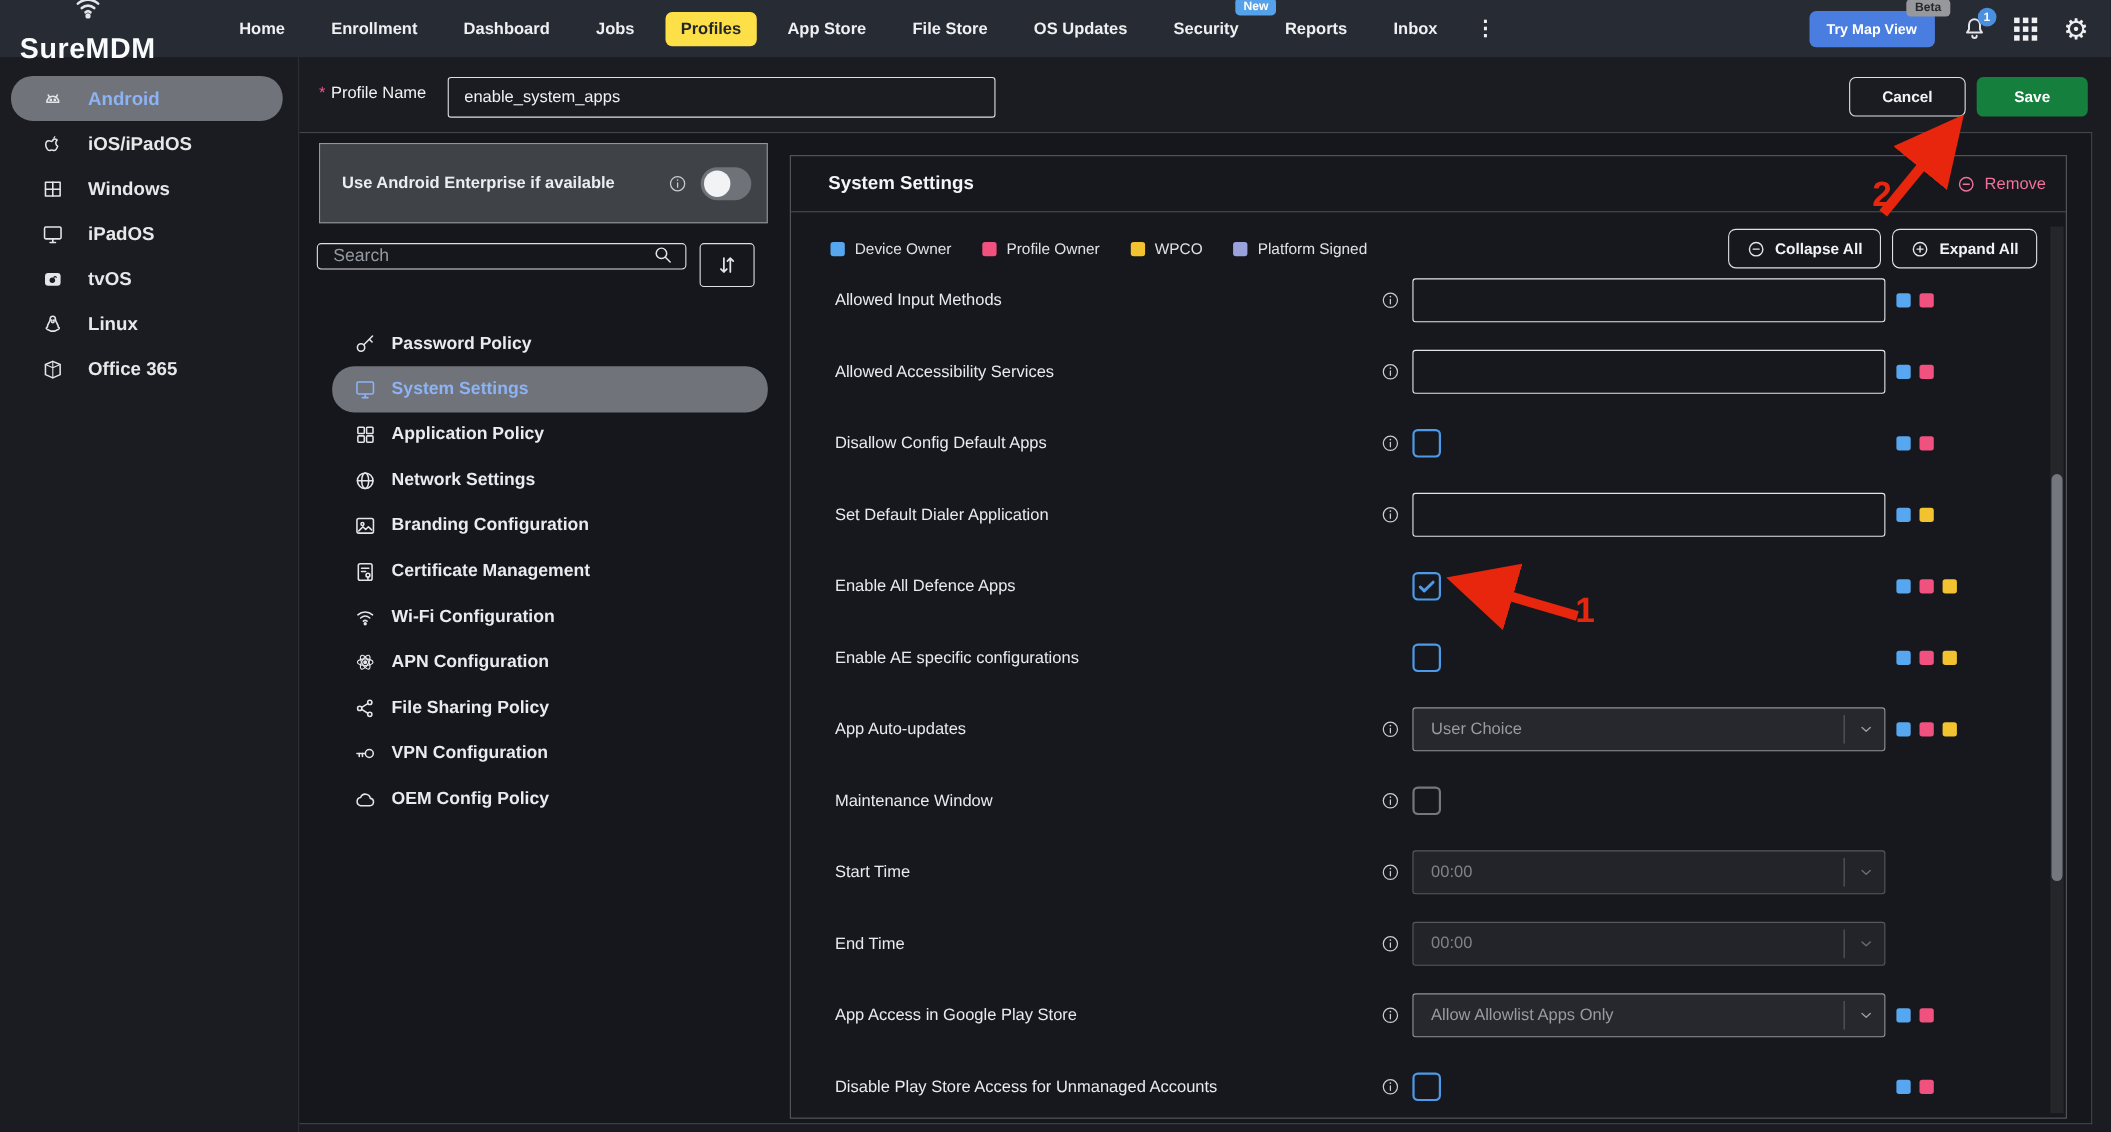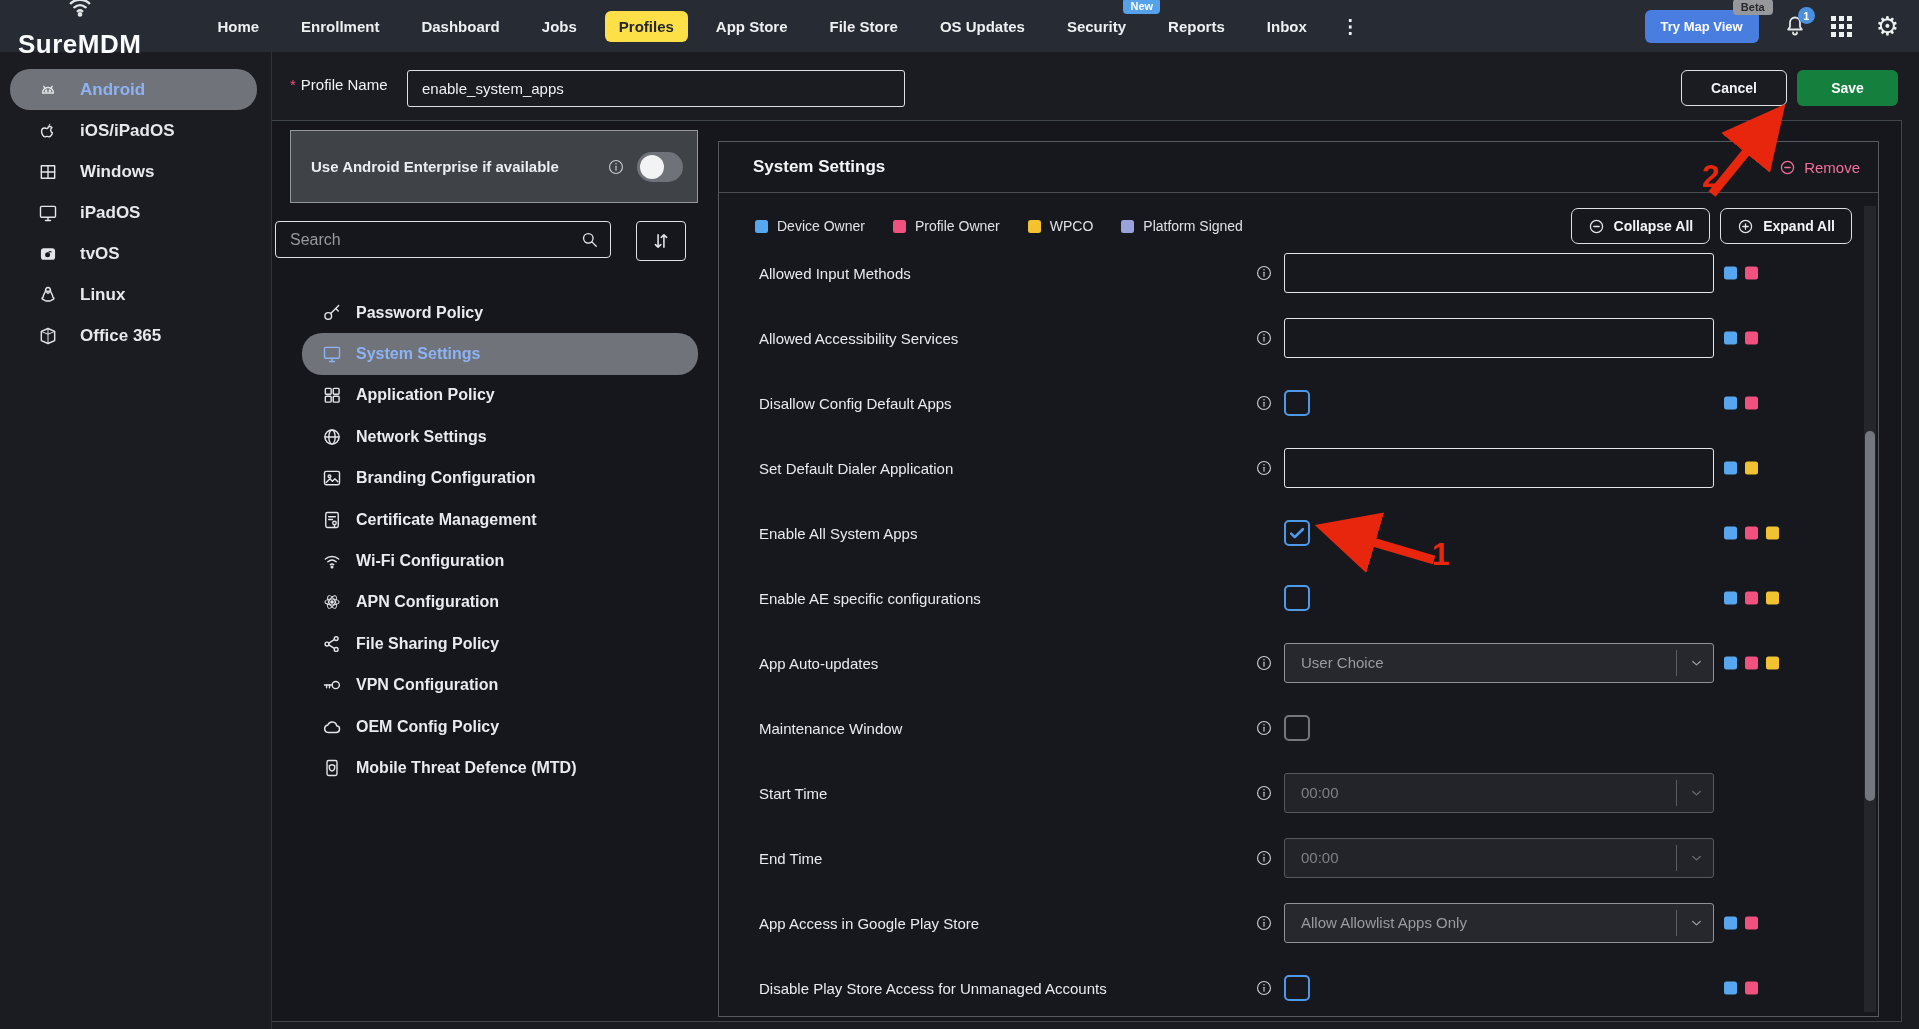--- a/index.html
+++ b/index.html
@@ -55,22 +55,22 @@
   .container { position:absolute; left:272px; top:120px; width:1630px; height:902px;
     background:#16171c; border:1px solid #41454c; border-left:none; }
 
   
   .aebox { position:absolute; left:290px; top:130px; width:408px; height:73px; background:#3f4247;
     border:1px solid #93969b; display:flex; align-items:center; padding:0 14px 0 20px; }
   .aebox .lbl { font-size:15px; font-weight:600; color:#eceef1; }
   .aebox .spacer { flex:1; }
   .toggle { width:46px; height:30px; background:#6f7379; border-radius:15px; position:relative; cursor:pointer; margin-left:12px; }
   .knob { position:absolute; left:3px; top:3px; width:24px; height:24px; background:#f2f3f4; border-radius:50%; }
-  .searchwrap { position:absolute; left:275px; top:221px; width:336px; height:37px;
-    border:1px solid #dfe0e2; border-radius:4px; display:flex; align-items:center; }
+  .searchwrap { position:absolute; left:288px; top:221px; width:336px; height:24px;
+    border:1px solid #dfe0e2; border-radius:4px; display:flex; }
   .searchwrap input { flex:1; background:transparent; border:none; outline:none; color:#eceef1;
     font-size:16px; padding-left:14px; font-family:"Liberation Sans", sans-serif; }
   .searchwrap input::placeholder { color:#9599a0; }
   .search-ic { margin-right:11px; }
   .sortbtn { position:absolute; left:636px; top:221px; width:50px; height:40px; border:1px solid #dfe0e2;
     border-radius:4px; display:flex; align-items:center; justify-content:center; cursor:pointer; }
   .policylist { position:absolute; left:284px; top:292px; width:428px; }
   .pol-item { height:41.4px; display:flex; align-items:center; gap:14px; margin-left:18px; width:396px;
     padding-left:20px; border-radius:20px; font-size:16px; font-weight:bold; color:#e9ebee; cursor:pointer; }
   .pol-item.active { background:#70747a; color:#8db3f5; }
@@ -386,29 +386,20 @@
       <span>VPN Configuration</span>
     </div>
     <div class="pol-item">
       <span class="icon" style="color:#e3e5e8">
         <svg width="20" height="20" viewBox="0 0 24 24" fill="none" stroke="currentColor" stroke-width="1.7" stroke-linecap="round" stroke-linejoin="round">
           <path d="M7 18.5h10a4 4 0 0 0 .6-7.96A5.5 5.5 0 0 0 7 9.6a4.5 4.5 0 0 0 0 8.9z"></path>
         </svg>
       </span>
       <span>OEM Config Policy</span>
     </div>
-    <div class="pol-item">
-      <span class="icon" style="color:#e3e5e8">
-        <svg width="20" height="20" viewBox="0 0 24 24" fill="none" stroke="currentColor" stroke-width="1.7" stroke-linecap="round" stroke-linejoin="round">
-          <rect x="6" y="3" width="12" height="18" rx="2"></rect>
-          <path d="M12 8l3.2 1.3v2.4c0 2.1-1.4 3.4-3.2 4.1-1.8-.7-3.2-2-3.2-4.1V9.3z"></path>
-        </svg>
-      </span>
-      <span>Mobile Threat Defence (MTD)</span>
-    </div>
   </div>
 
 <div class="panel">
   <div class="panel-header">
     <span class="panel-title">System Settings</span>
     <div class="remove">
       <span class="icon" id="minusIcon" style="color: rgb(242, 112, 154);">
           <svg width="17" height="17" viewBox="0 0 24 24" fill="none" stroke="currentColor" stroke-width="1.8" stroke-linecap="round" stroke-linejoin="round">
             <circle cx="12" cy="12" r="8.6"></circle>
             <path d="M8.2 12h7.6"></path>
@@ -514,21 +505,21 @@
             <circle cx="12" cy="7.6" r="1" fill="currentColor" stroke="none"></circle>
           </svg>
         </span>
         <div class="ctrl"><input class="tinput" style=""></div>
         <div class="chips">
           <span class="chip" style="background: rgb(87, 167, 240);"></span>
           <span class="chip" style="background: rgb(242, 194, 48);"></span>
         </div>
       </div>
       <div class="row">
-        <span class="row-label">Enable All System Apps</span>
+        <span class="row-label">Enable All Defence Apps</span>
         <div class="ctrl">
           <div class="cb">
             <span>
               <svg width="20" height="20" viewBox="0 0 24 24" fill="none" stroke="#4d9be8" stroke-width="3.2" stroke-linecap="round" stroke-linejoin="round">
                 <path d="M5 12.8l4.3 4.2L19 7.5"></path>
               </svg>
             </span>
           </div>
         </div>
         <div class="chips">

